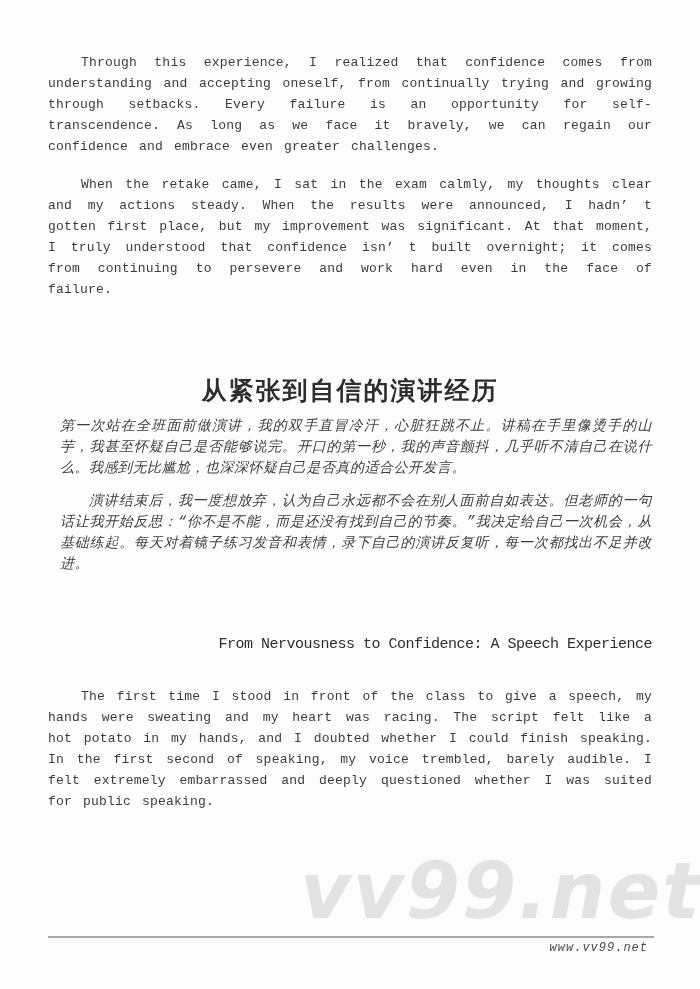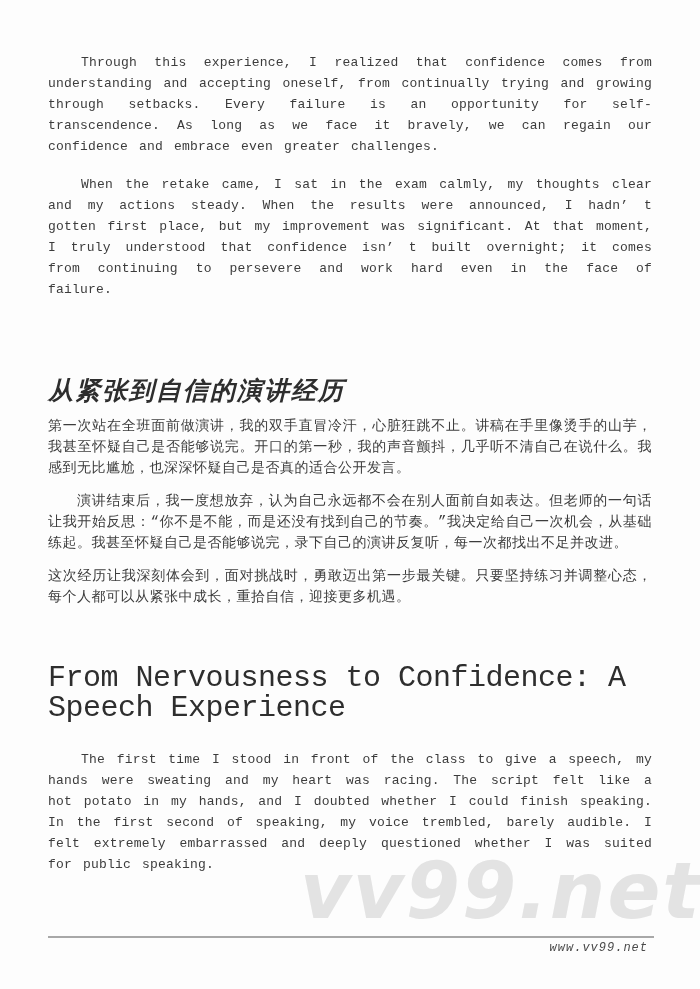--- a/index.html
+++ b/index.html
@@ -46,41 +46,42 @@
     text-indent: 33px;
   }
   p.en.last {
     margin-bottom: 0;
   }
   h1.zh-title {
     margin: 74px 0 10px 0;
     font-size: 25px;
     line-height: 32px;
     font-weight: bold;
+    text-align: center;
     letter-spacing: 2px;
     color: #2e2e2e;
     font-family: "Liberation Sans", "DejaVu Sans", sans-serif;
-    font-style: italic;
   }
   p.zh {
-    margin: 0 0 12px 0;
+    margin: 0 0 12px 12px;
     font-size: 14px;
     line-height: 21px;
     text-align: justify;
     letter-spacing: 0.5px;
+    font-style: italic;
   }
   p.zh.indent {
     text-indent: 29px;
   }
   h2.en-title {
     margin: 55px 0 26px 0;
-    font-size: 30px;
+    font-size: 15px;
     line-height: 30px;
     font-weight: normal;
-    text-align: left;
+    text-align: right;
     letter-spacing: -0.5px;
     color: #2e2e2e;
   }
   .footer-line {
     position: absolute;
     left: 48px;
     right: 46px;
     top: 936px;
     height: 0;
     border-top: 2px solid #a8a8a8;
@@ -108,25 +109,24 @@
   <div class="content">
 
     <p class="en">Through this experience, I realized that confidence comes from understanding and accepting oneself, from continually trying and growing through setbacks. Every failure is an opportunity for self-transcendence. As long as we face it bravely, we can regain our confidence and embrace even greater challenges.</p>
 
     <p class="en">When the retake came, I sat in the exam calmly, my thoughts clear and my actions steady. When the results were announced, I hadn’ t gotten first place, but my improvement was significant. At that moment, I truly understood that confidence isn’ t built overnight; it comes from continuing to persevere and work hard even in the face of failure.</p>
 
     <h1 class="zh-title">从紧张到自信的演讲经历</h1>
 
     <p class="zh">第一次站在全班面前做演讲，我的双手直冒冷汗，心脏狂跳不止。讲稿在手里像烫手的山芋，我甚至怀疑自己是否能够说完。开口的第一秒，我的声音颤抖，几乎听不清自己在说什么。我感到无比尴尬，也深深怀疑自己是否真的适合公开发言。</p>
 
-    <p class="zh indent">演讲结束后，我一度想放弃，认为自己永远都不会在别人面前自如表达。但老师的一句话让我开始反思：“你不是不能，而是还没有找到自己的节奏。”我决定给自己一次机会，从基础练起。我甚至怀疑自己是否能够说完，录下自己的演讲反复听，每一次都找出不足并改进。</p>
+    <p class="zh indent">演讲结束后，我一度想放弃，认为自己永远都不会在别人面前自如表达。但老师的一句话让我开始反思：“你不是不能，而是还没有找到自己的节奏。”我决定给自己一次机会，从基础练起。每天对着镜子练习发音和表情，录下自己的演讲反复听，每一次都找出不足并改进。</p>
 
 
 
-    <p class="zh">这次经历让我深刻体会到，面对挑战时，勇敢迈出第一步最关键。只要坚持练习并调整心态，每个人都可以从紧张中成长，重拾自信，迎接更多机遇。</p>
 
     <h2 class="en-title">From Nervousness to Confidence: A Speech Experience</h2>
 
     <p class="en last">The first time I stood in front of the class to give a speech, my hands were sweating and my heart was racing. The script felt like a hot potato in my hands, and I doubted whether I could finish speaking. In the first second of speaking, my voice trembled, barely audible. I felt extremely embarrassed and deeply questioned whether I was suited for public speaking.</p>
 
   </div>
 
   <div class="footer-line"></div>
 
   <div class="footer-url">www.vv99.net</div>

